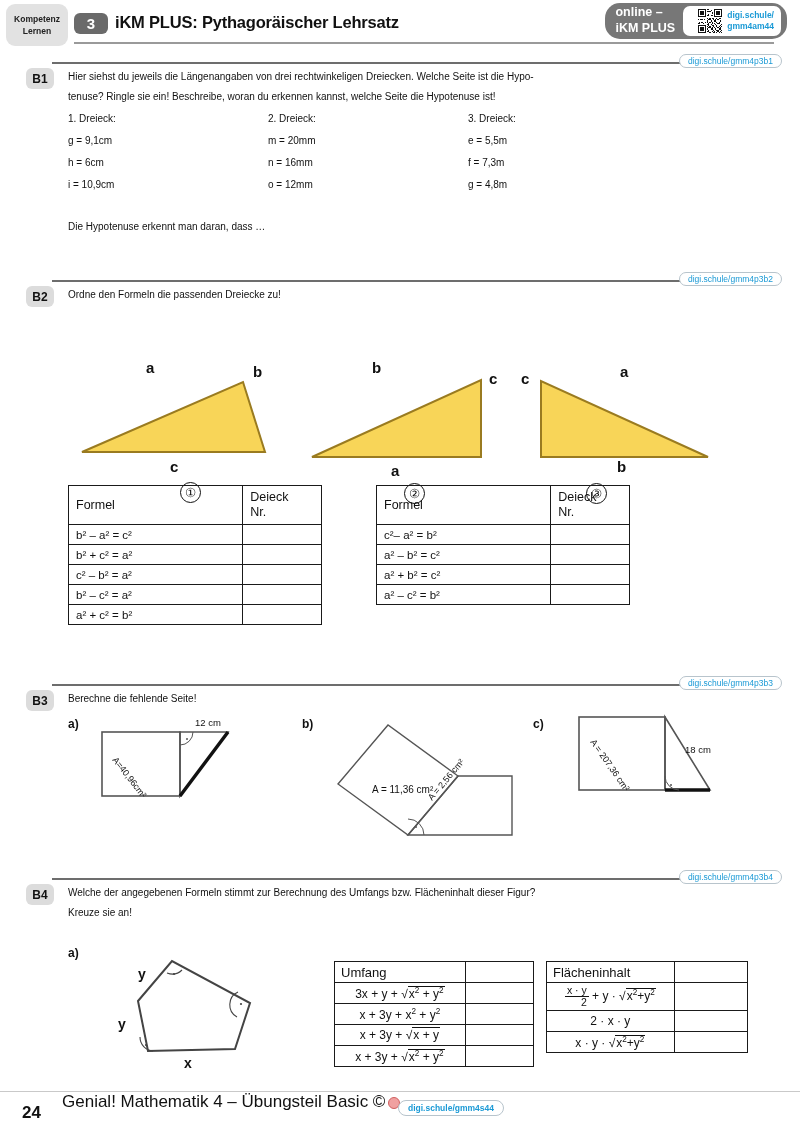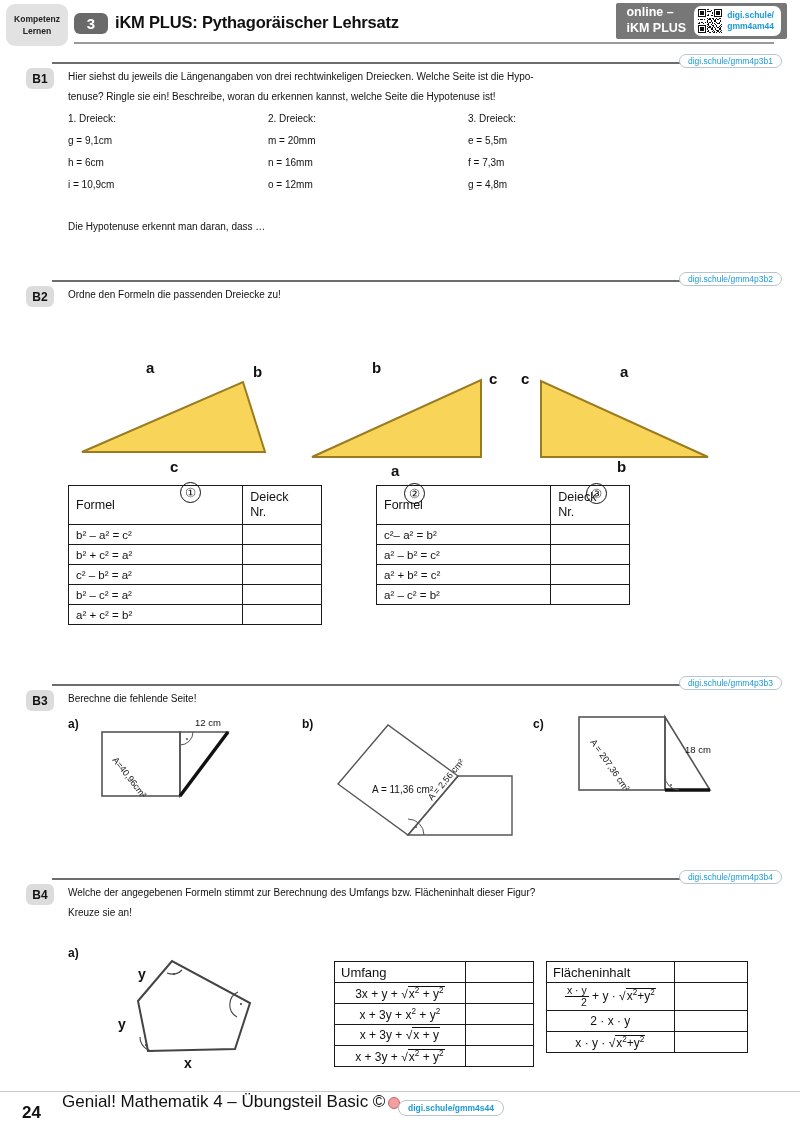--- a/index.html
+++ b/index.html
@@ -28,29 +28,29 @@
   }
   .header-title {
     position:absolute; left:115px; top:13px;
     font-size:16.5px; font-weight:bold; color:#111; letter-spacing:-0.2px;
   }
   .header-rule {
     position:absolute; left:74px; top:42px; width:700px; height:2px; background:#9a9a9a;
   }
   .online-badge {
     position:absolute; right:13px; top:3px; height:36px;
-    background:#777777; border-radius:2px;
+    background:#777777; border-radius:15px;
     display:flex; align-items:center; padding:0 6px 0 10px; gap:8px;
   }
   .online-badge .ob-text {
     color:#fff; font-size:12.5px; font-weight:bold; line-height:1.25; white-space:nowrap;
   }
   .qr-pill {
     background:#fff; border-radius:7px; height:30px;
-    display:flex; align-items:center; gap:5px; padding:0 7px 0 4px;
+    display:flex; align-items:center; gap:5px; padding:0 7px 0 15px;
   }
   .qr-code { width:24px; height:24px; display:block; }
   .qr-link { font-size:8.5px; font-weight:bold; color:#1b9ad6; line-height:1.3; white-space:nowrap; }
 
   
   .task { position:relative; }
   .task-rule { position:absolute; left:52px; top:0; width:722px; height:1.6px; background:#6d6d6d; }
   .task-badge {
     position:absolute; left:26px; top:6px; width:28px; height:21px;
     background:#dcdcdc; border-radius:6px; color:#111;

